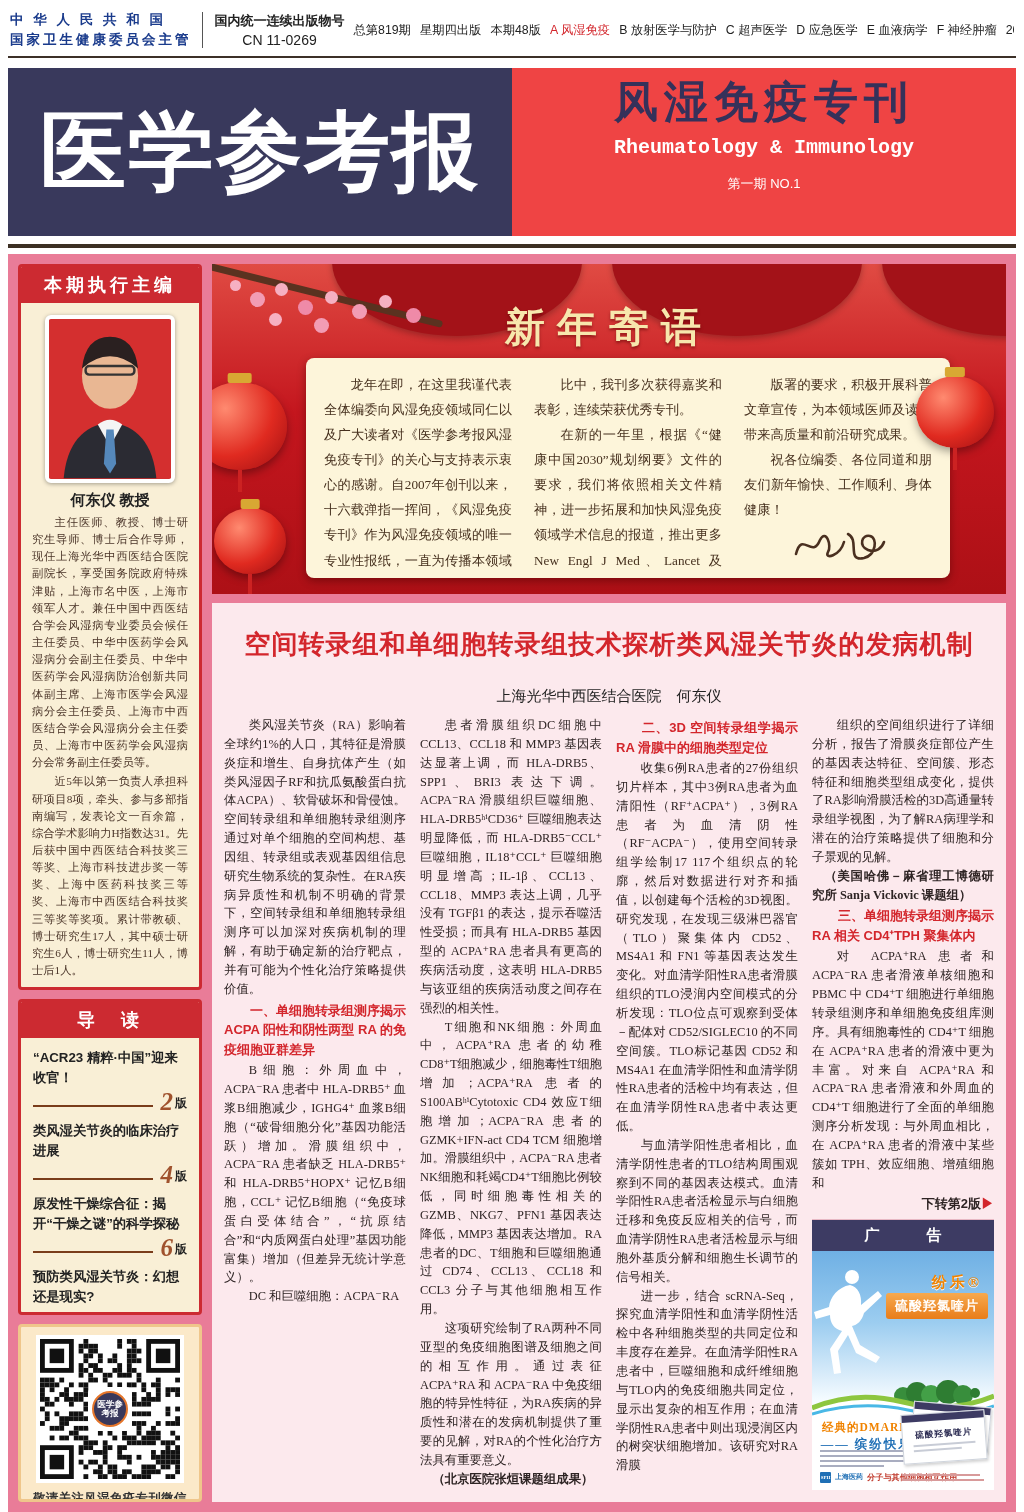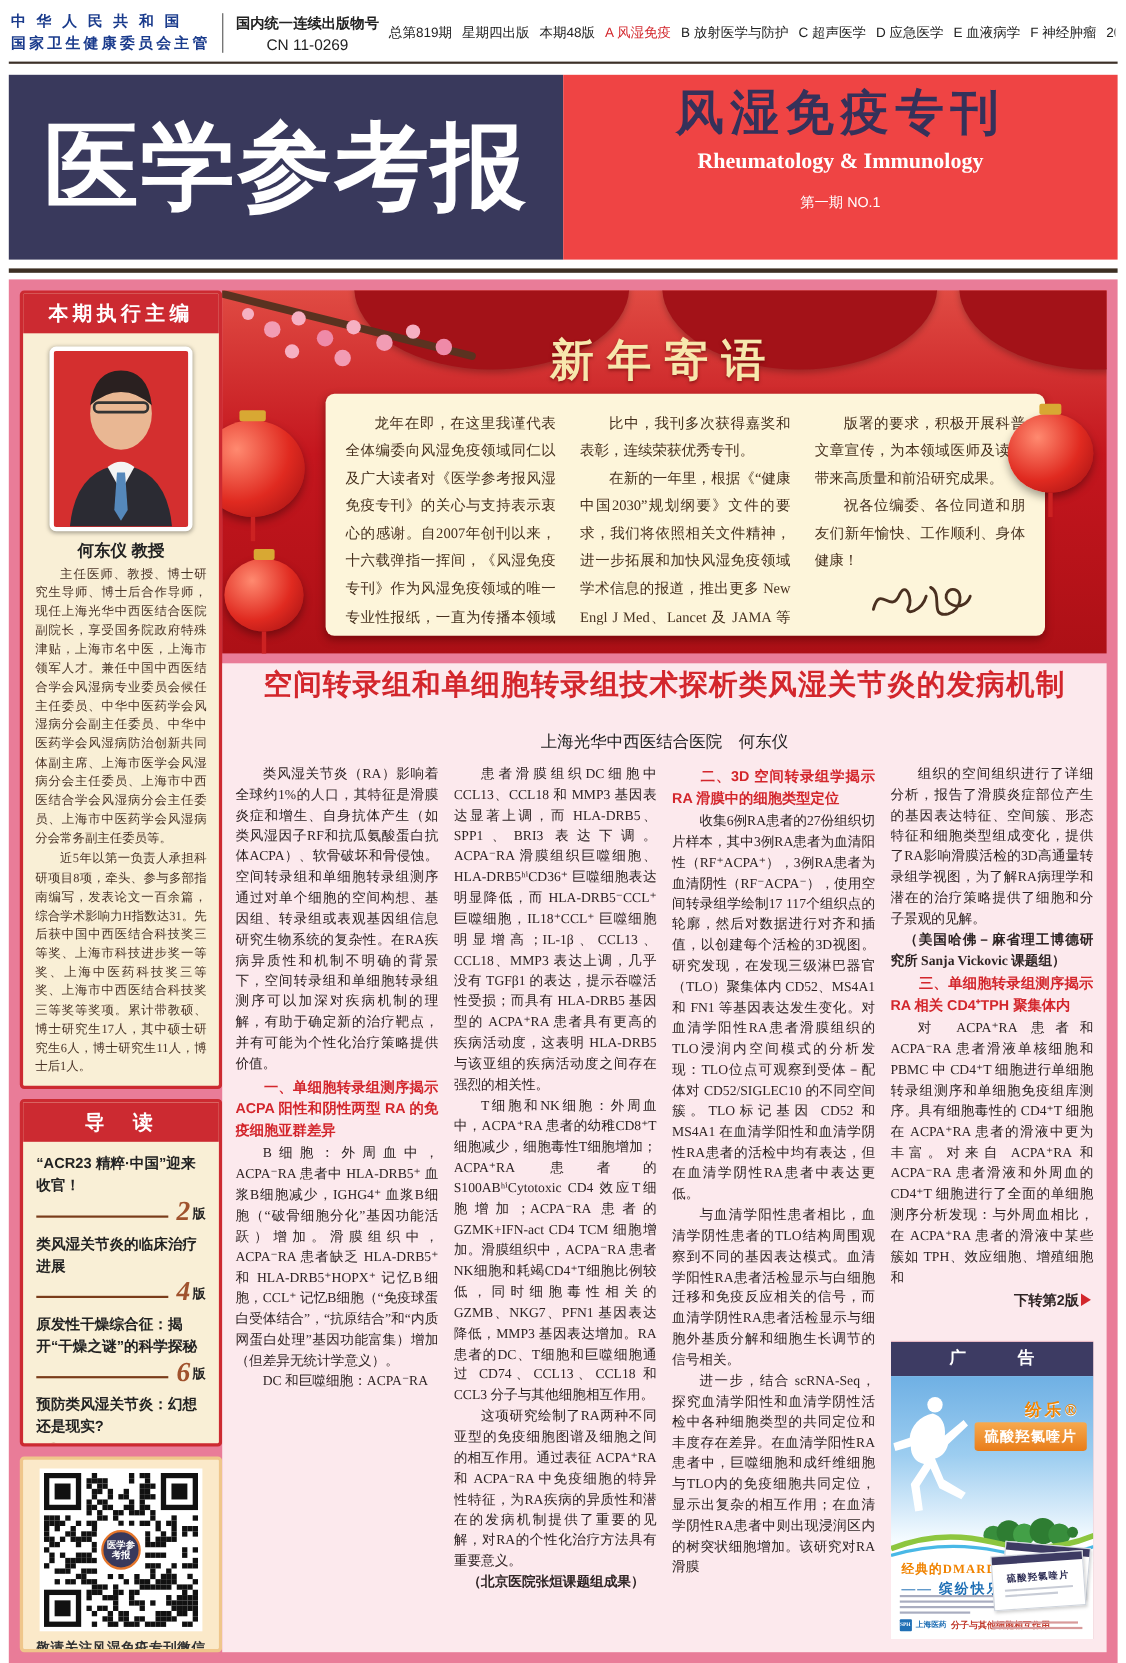--- a/index.html
+++ b/index.html
@@ -15,26 +15,26 @@
   .infoline{flex:1;text-align:right;font-size:12.3px;color:#222;white-space:nowrap;overflow:hidden}
   .infoline .seg{margin-left:9px}
   .infoline .hl{color:#d3262c}
 
   
   .masthead{display:flex;margin:10px 8px 0;height:168px}
   .mh-left{width:50%;background:#39395c;display:flex;align-items:center;justify-content:center}
   .paper-name{color:#fff;font-family:"Liberation Serif","DejaVu Serif",serif;font-weight:900;font-size:86px;letter-spacing:2px;white-space:nowrap}
   .mh-right{width:50%;background:#ef4444;text-align:center;padding-top:5px}
   .special{color:#35315a;font-weight:900;font-size:44px;letter-spacing:6px;font-family:"Liberation Serif","DejaVu Serif",serif;white-space:nowrap}
-  .english{color:#fff;font-weight:bold;font-size:20px;font-family:Liberation Serif, serif;margin-top:4px}
+  .english{color:#fff;font-weight:bold;font-size:20px;font-family:Liberation Mono, monospace;margin-top:4px}
   .issue-no{color:#fff;font-size:13px;margin-top:16px}
   .mast-rule{margin:8px 8px 0;border-top:4px solid #3c2f23}
 
   
-  .frame{margin:6px 8px 0;height:1258px;background:#e97c98;padding:10px;display:flex;gap:0}
+  .frame{margin:6px 8px 0;height:1258px;background:#e97c98;padding:10px;display:flex;gap:10px}
 
   
   .sidebar{width:184px;display:flex;flex-direction:column;gap:9px}
   .sbox{background:#f9efd6;border:3px solid #cc2a31;border-radius:4px;overflow:hidden;display:flex;flex-direction:column}
   .sbox-head{background:#cc2a31;color:#fff;font-size:18px;font-weight:bold;text-align:center;padding:6px 0;letter-spacing:4px}
   .editor-box{height:726px}
   .photo{margin:12px auto 0;width:130px;height:168px;background:#d42f2f;border:4px solid #fff;border-radius:6px;box-shadow:0 1px 4px rgba(0,0,0,.35);overflow:hidden;flex:none}
   .editor-name{text-align:center;font-size:15px;font-weight:bold;color:#222;margin:8px 0 4px}
   .bio{padding:0 11px 10px;font-size:11.3px;line-height:1.52;color:#4a3428;text-align:justify;font-family:"Liberation Serif","DejaVu Serif",serif;overflow:hidden}
   .bio p{text-indent:2em;margin-bottom:2px}
@@ -71,21 +71,21 @@
   .lant.l3{width:78px;height:72px;right:12px;top:112px}
   .panel{position:absolute;left:94px;right:56px;top:94px;bottom:16px;background:#fdf5da;border-radius:8px;box-shadow:0 3px 8px rgba(60,0,0,.45);padding:14px 18px 10px;display:flex;gap:22px;z-index:3}
   .gcol{flex:1;font-family:"Liberation Serif","DejaVu Serif",serif;font-size:13.2px;line-height:1.9;color:#46301e;text-align:justify;overflow:hidden}
   .gcol p{text-indent:2em}
   .gcol3{display:flex;flex-direction:column}
   .sig-block{text-align:center;margin-top:2px}
   .sig-block svg{display:block;margin:0 auto}
   .g-date{font-size:14px;font-weight:bold;color:#3c2a18;font-family:"Liberation Serif","DejaVu Serif",serif;letter-spacing:2px}
 
   
-  .article{flex:1;min-height:0;background:#fce9ed;padding:2px 12px 12px;display:flex;flex-direction:column}
+  .article{flex:1;min-height:0;background:#fce9ed;padding:24px 12px 12px;display:flex;flex-direction:column}
   .a-title{color:#d3262c;font-size:26px;font-weight:900;text-align:center;letter-spacing:1px;white-space:nowrap}
   .a-byline{text-align:center;font-size:15px;color:#222;margin:25px 0 10px;font-family:"Liberation Serif","DejaVu Serif",serif}
   .a-cols{flex:1;min-height:0;display:flex;gap:14px;overflow:hidden}
   .acol{flex:1;min-width:0;font-family:"Liberation Serif","DejaVu Serif",serif;font-size:12.4px;line-height:1.52;color:#2e2424;text-align:justify;overflow:hidden}
   .acol .para{text-indent:2em}
   .acol .subhead{color:#d3262c;font-weight:bold;font-family:"Liberation Sans",sans-serif;text-indent:2em;margin:2px 0;font-size:13px;line-height:1.5}
   .acol .note{text-indent:1em;font-weight:bold}
   .acol .more{text-align:right;font-weight:bold;font-family:"Liberation Sans",sans-serif;font-size:13px;margin-top:2px}
   .acol .more .arrow{color:#d3262c}
   .col4{display:flex;flex-direction:column}

